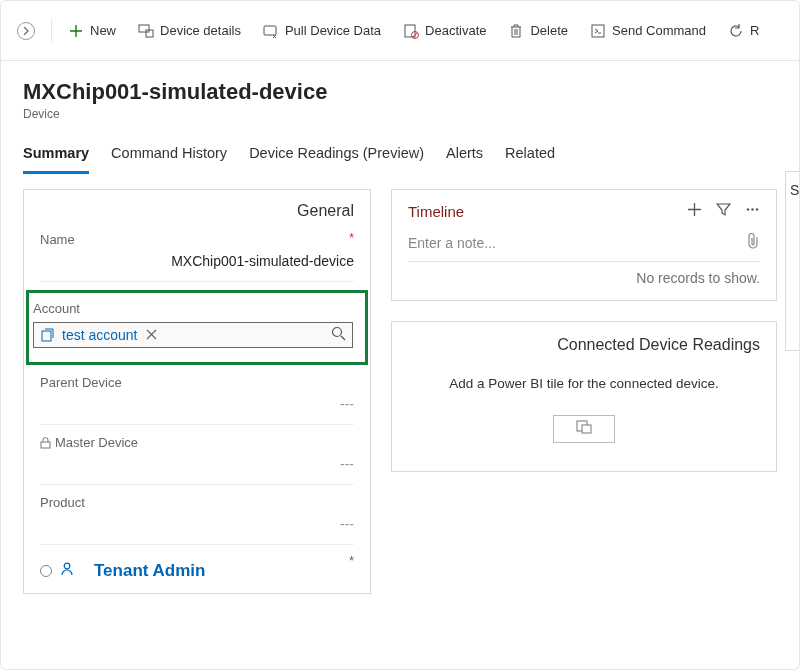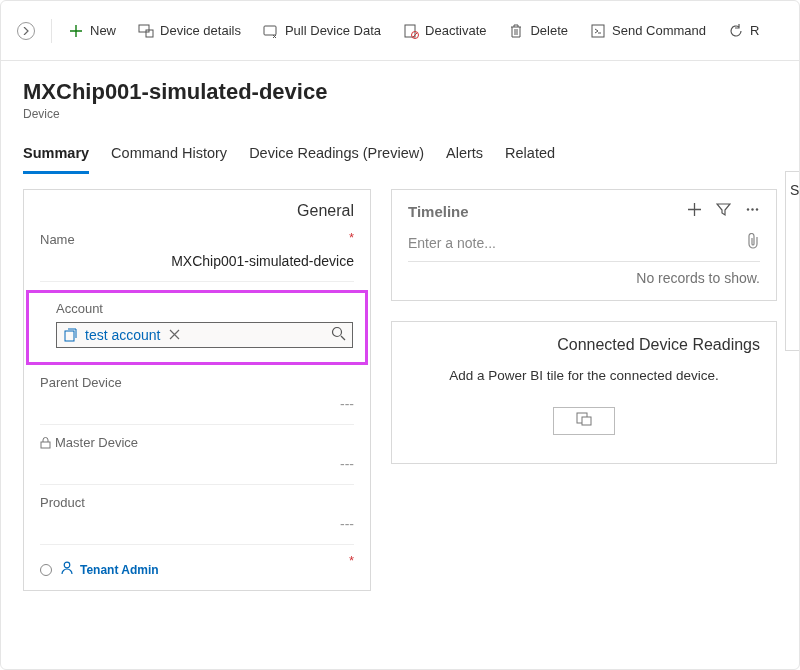--- a/index.html
+++ b/index.html
@@ -139,23 +139,23 @@
       font-size: 14px;
       margin-top: 6px;
     }
     .lock-icon {
       color: #777;
       font-size: 12px;
       display: inline-flex;
       align-items: center;
     }
     .account-highlight {
-      border: 3px solid #d946ef;
+      border: 3px solid #15803d;
       margin: 8px -14px 2px -14px;
-      padding: 8px 12px 14px 27px;
+      padding: 8px 12px 14px 4px;
     }
     .account-highlight .field-label { margin-bottom: 6px; }
     .lookup {
       border: 1px solid #666;
       background: #faf9f8;
       display: flex;
       align-items: center;
       height: 26px;
       padding: 0 6px;
     }
@@ -185,48 +185,48 @@
       align-items: center;
       gap: 8px;
       margin-top: 6px;
     }
     .owner-radio {
       width: 12px; height: 12px; border: 1px solid #888; border-radius: 50%;
     }
     .owner-link {
       color: #0067b8;
       font-weight: 600;
-      font-size: 12px;
-      display: flex; align-items: center; gap: 6px;
+      font-size: 17px;
+      display: flex; align-items: center; gap: 20px;
     }
     .timeline-card { padding: 12px 16px 14px 16px; }
     .timeline-head {
       display: flex;
       align-items: center;
       justify-content: space-between;
     }
-    .timeline-title { font-size: 15px; font-weight: 700; color: #737373; }
+    .timeline-title { font-size: 15px; font-weight: 400; color: #7f1d1d; }
     .timeline-actions { display: flex; gap: 14px; color: #555; align-items: center; }
     .timeline-actions span { cursor: pointer; font-size: 16px; }
     .timeline-input {
       border-bottom: 1px solid #e2e2e2;
       display: flex;
       align-items: center;
       justify-content: space-between;
       padding: 8px 0;
       margin-top: 4px;
     }
     .timeline-placeholder { color: #888; font-size: 14px; }
     .timeline-attach { color: #888; cursor: pointer; }
     .timeline-empty { color: #737373; font-size: 14px; margin-top: 8px; }
     .cd-card { padding: 14px 16px 28px 16px; }
     .cd-title { font-size: 16px; color: #333; }
     .cd-body {
       display: flex; flex-direction: column; align-items: center;
-      margin-top: 14px; gap: 24px;
+      margin-top: 22px; gap: 24px;
     }
     .cd-text { font-size: 13.5px; color: #333; }
     .cd-btn {
       border: 1px solid #bbb;
       padding: 4px 22px;
       color: #666;
       cursor: pointer;
     }
     .peek {
       position: absolute;

